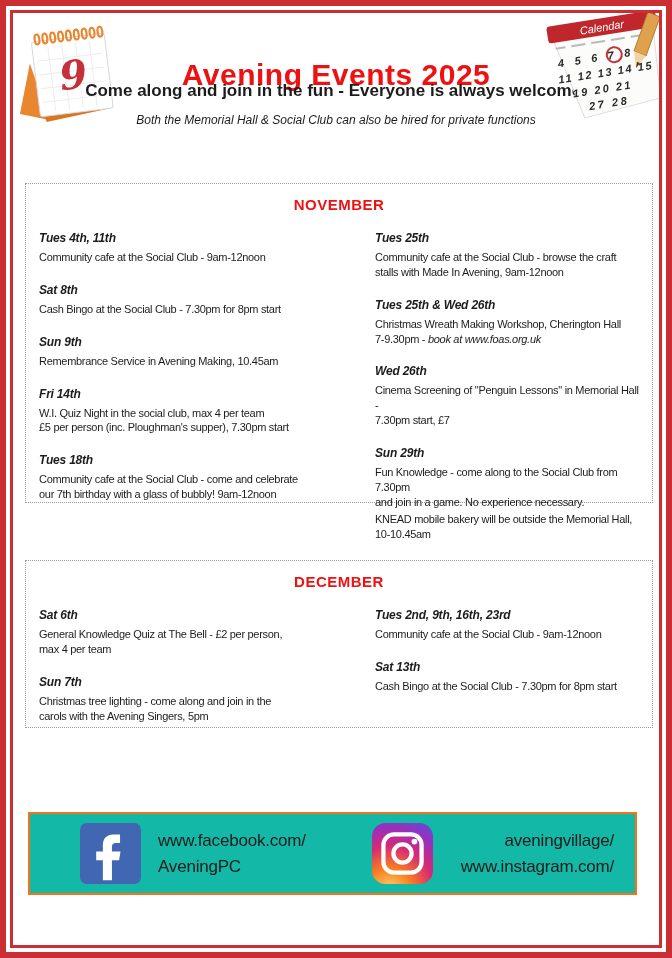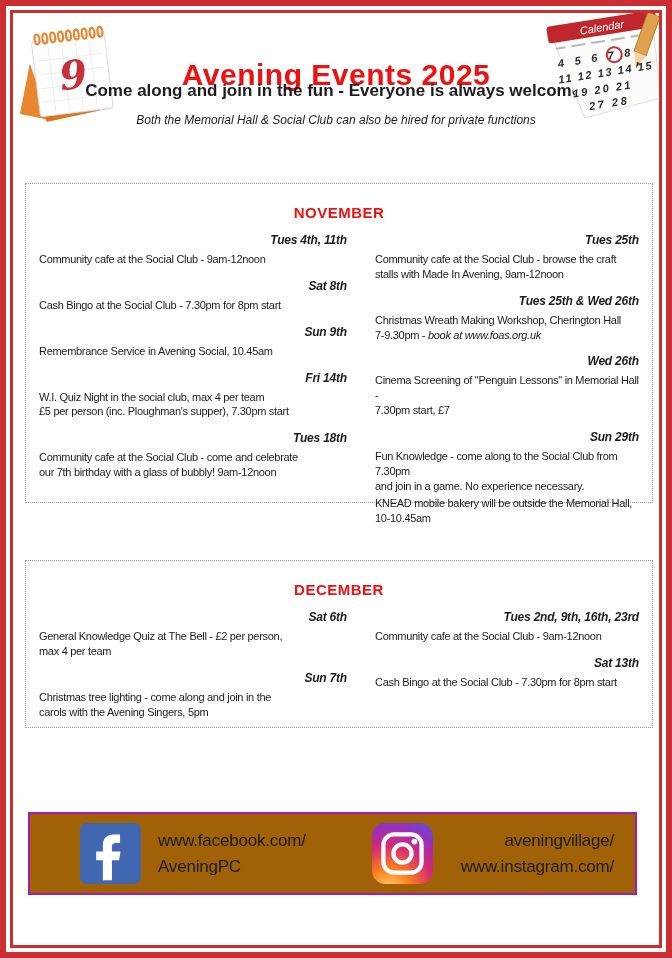--- a/index.html
+++ b/index.html
@@ -22,30 +22,30 @@
     position:absolute;left:0;right:0;top:38px;text-align:center;
     font-size:30px;font-weight:800;color:var(--red-text);letter-spacing:0.5px;
   }
   .sub1{position:absolute;left:0;right:0;top:81px;text-align:center;font-size:17px;font-weight:600;}
   .sub2{position:absolute;left:0;right:0;top:113px;text-align:center;font-size:12px;font-style:italic;font-weight:500;}
 
   
   .section{position:absolute;left:25px;width:628px;border:1px dotted #9a9a9a;background:#fff;box-sizing:border-box;}
   .section-nov{top:183px;height:320px;}
   .section-dec{top:560px;height:168px;}
-  .section-title{margin-top:20px;text-align:center;font-size:15px;font-weight:800;color:var(--red-text);letter-spacing:0.5px;}
+  .section-title{margin-top:12px;text-align:center;font-size:15px;font-weight:800;color:var(--red-text);letter-spacing:0.5px;}
   .cols{display:flex;padding:0 13px;}
   .col{box-sizing:border-box;}
   .col-left{width:322px;padding-right:14px;}
   .col-right{flex:1;padding-left:14px;}
-  .ev-date{font-weight:bold;font-style:italic;font-size:12px;margin:12px 0 5px;letter-spacing:-0.2px;text-align:right;}
+  .ev-date{font-weight:bold;font-style:italic;font-size:12px;margin:18px 0 5px;letter-spacing:-0.2px;}
   .ev-text{font-size:11px;line-height:1.35;margin:0 0 3px;letter-spacing:-0.3px;white-space:pre-line;}
 
   
-  .social-box{position:absolute;left:28px;top:812px;width:609px;height:83px;border:2px solid #a21caf;background:#a16207;box-sizing:border-box;}
+  .social-box{position:absolute;left:28px;top:812px;width:609px;height:83px;border:2px solid #f97316;background:#14b8a6;box-sizing:border-box;}
   .social-item{position:absolute;top:0;height:100%;}
   .soc-icon{position:absolute;top:9px;width:61px;height:61px;display:block;}
   .fb-icon{left:50px;}
   .ig-icon{left:342px;}
   .soc-text{position:absolute;top:14px;font-size:17px;line-height:26px;font-weight:500;letter-spacing:-0.2px;}
   .fb-text{left:128px;text-align:left;}
   .ig-text{left:412px;width:172px;text-align:right;}
 </style>
 </head>
 <body>
@@ -122,21 +122,21 @@
   <div id="sections">
       <div class="section section-nov">
         <div class="section-title">NOVEMBER</div>
         <div class="cols">
           <div class="col col-left">
             <div class="ev-date">Tues 4th, 11th</div>
             <div class="ev-text"><span>Community cafe at the Social Club - 9am-12noon</span></div>
             <div class="ev-date">Sat 8th</div>
             <div class="ev-text"><span>Cash Bingo at the Social Club - 7.30pm for 8pm start</span></div>
             <div class="ev-date">Sun 9th</div>
-            <div class="ev-text"><span>Remembrance Service in Avening Social, 10.45am</span></div>
+            <div class="ev-text"><span>Remembrance Service in Avening Making, 10.45am</span></div>
             <div class="ev-date">Fri 14th</div>
             <div class="ev-text"><span>W.I. Quiz Night in the social club, max 4 per team
 £5 per person (inc. Ploughman's supper), 7.30pm start</span></div>
             <div class="ev-date">Tues 18th</div>
             <div class="ev-text"><span>Community cafe at the Social Club - come and celebrate
 our 7th birthday with a glass of bubbly!  9am-12noon</span></div>
           </div>
           <div class="col col-right">
             <div class="ev-date">Tues 25th</div>
             <div class="ev-text"><span>Community cafe at the Social Club - browse the craft

